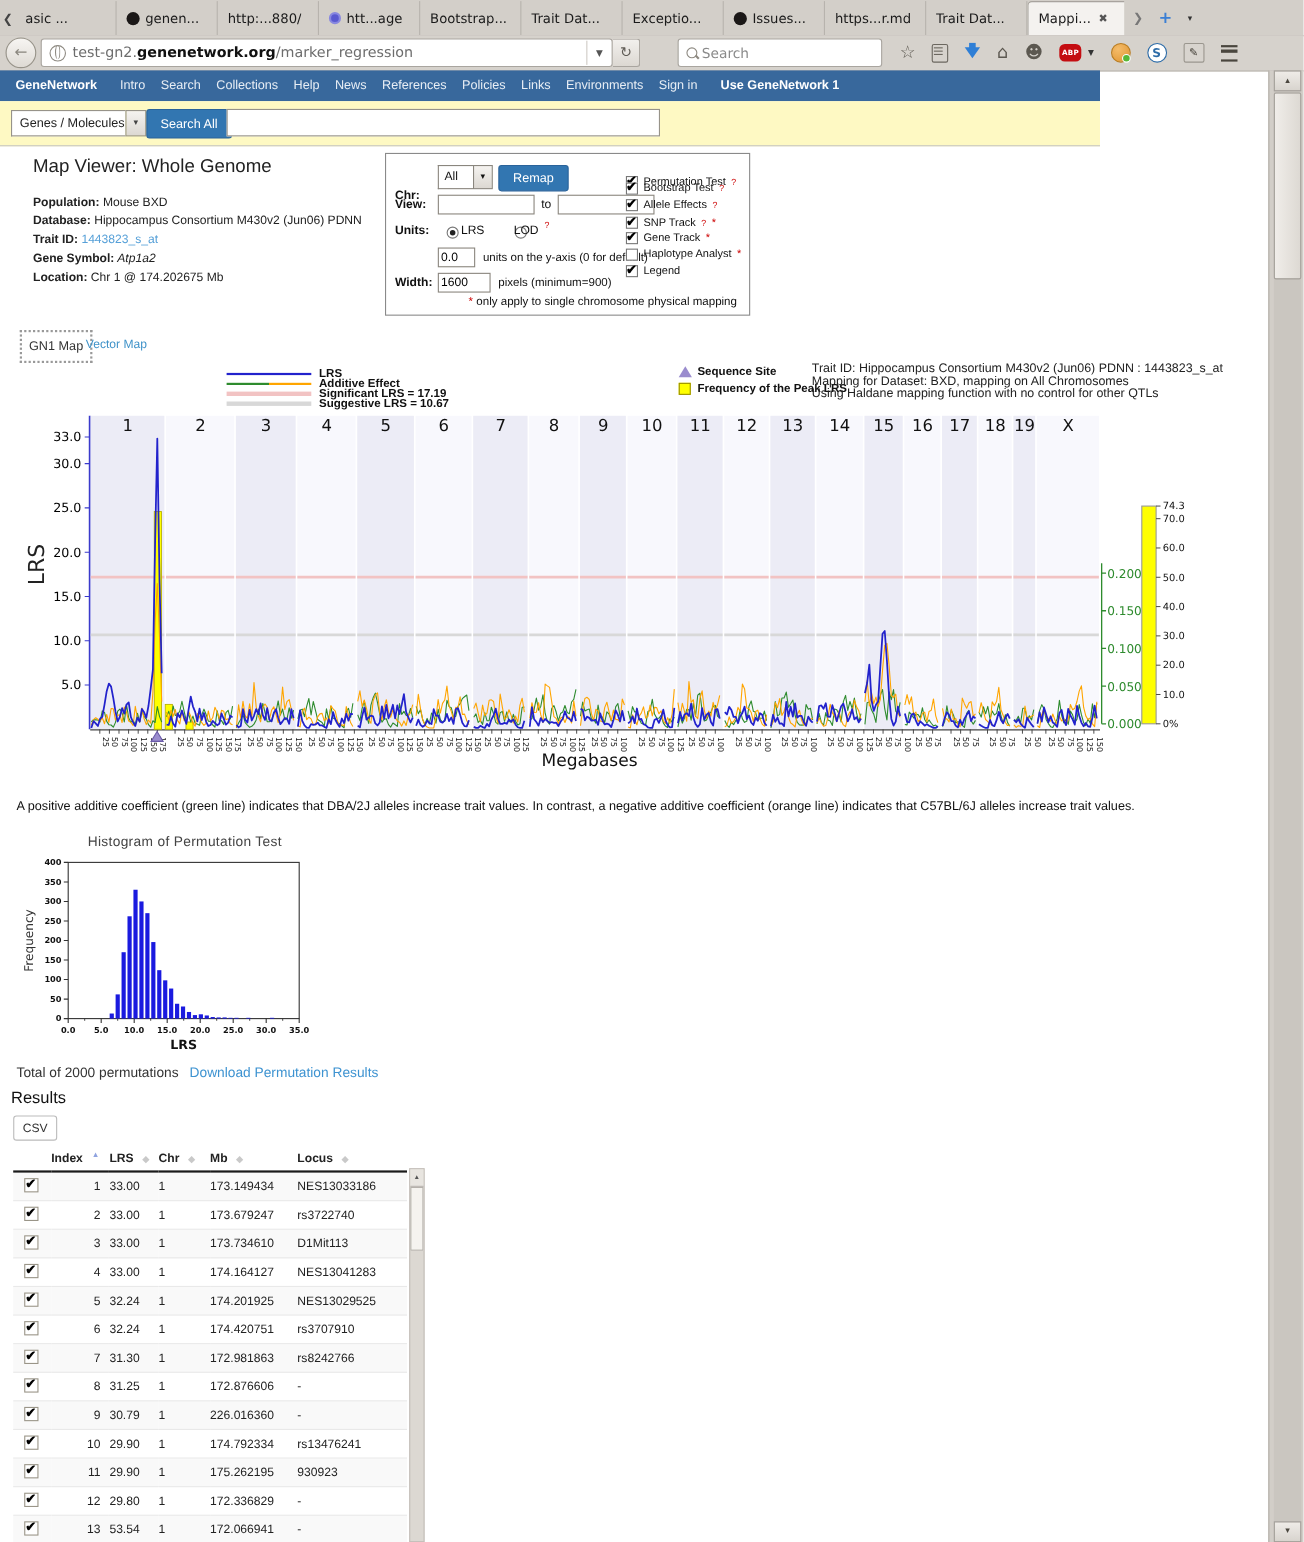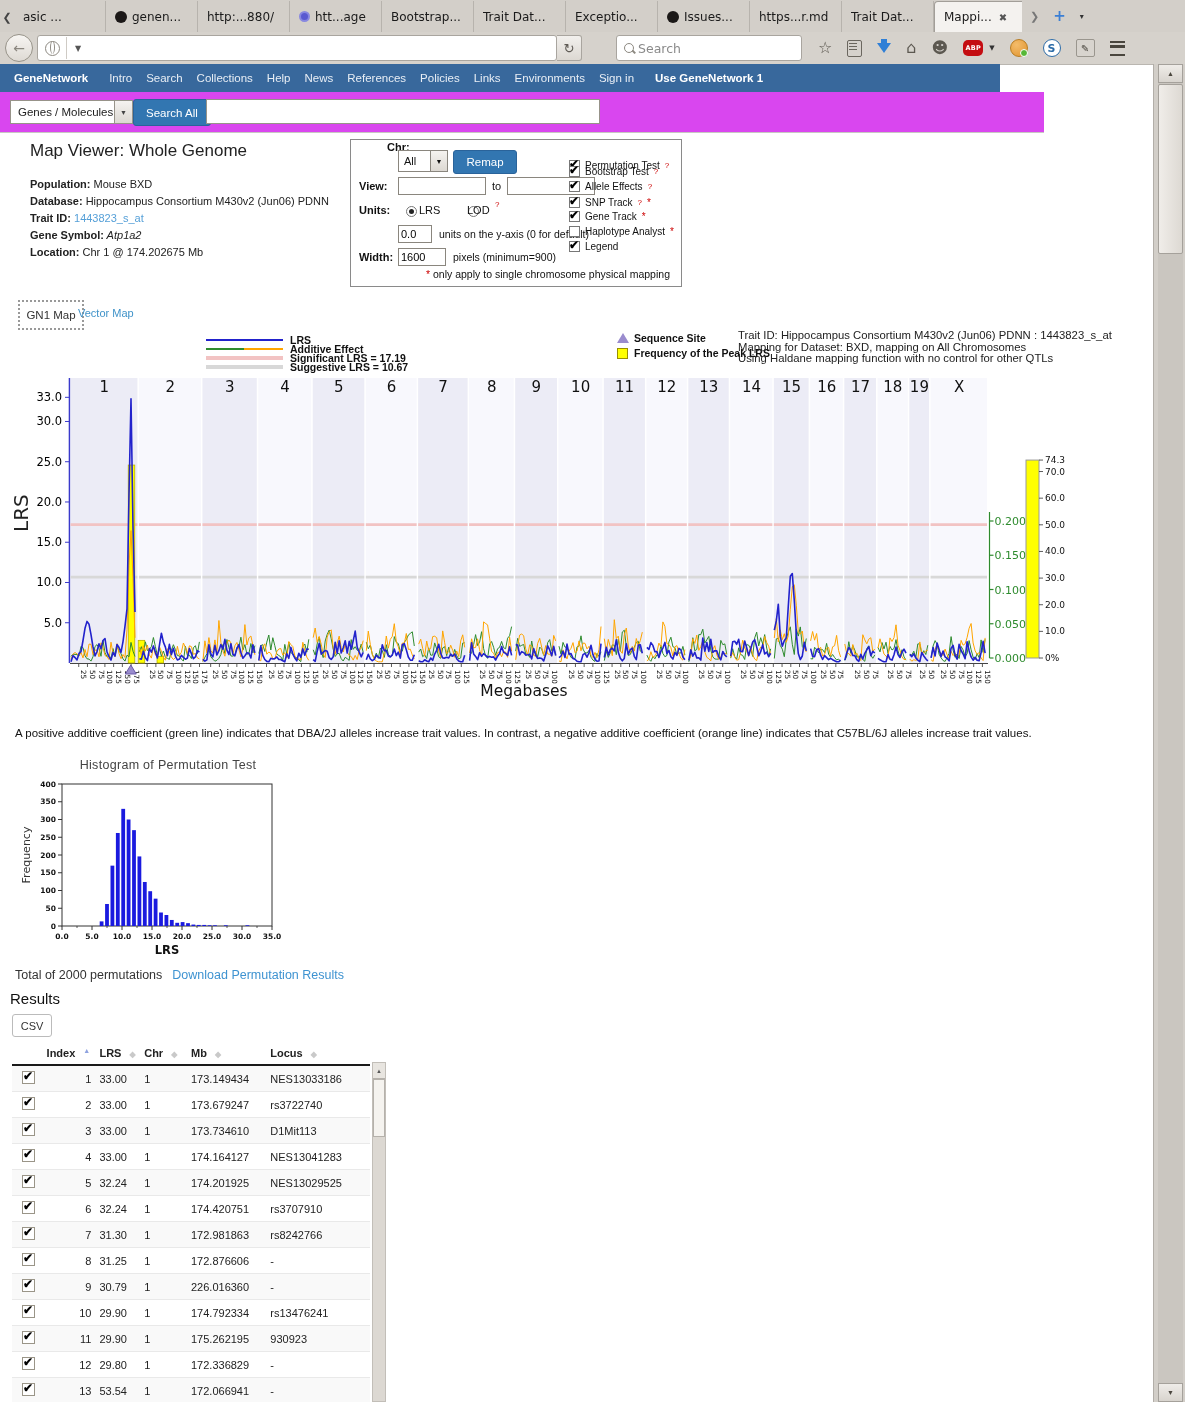--- a/index.html
+++ b/index.html
@@ -53,21 +53,21 @@
           display:flex;align-items:center;justify-content:center;color:#4a463e;}
   .burger{width:15px;height:11px;border-top:2.5px solid #4a463e;border-bottom:2.5px solid #4a463e;position:relative;}
   .burger:before{content:"";position:absolute;left:0;top:2.5px;width:15px;height:2.5px;background:#4a463e;}
   
   #gnnav{left:0;top:64px;width:1000px;height:28px;background:#38689c;display:flex;align-items:center;
          color:#e8eef5;font-size:11.5px;}
   #gnnav .brand{font-weight:bold;color:#fff;margin:0 14px 0 14px;}
   #gnnav .nitem{padding:0 7px;text-align:center;}
   #gnnav .right{font-weight:bold;color:#fff;margin-left:14px;}
   
-  #band{left:0;top:92px;width:1000px;height:40px;background:#d946ef;border-bottom:1px solid #c8c7c3;padding-left:44px;}
+  #band{left:0;top:92px;width:1000px;height:40px;background:#fef9c3;border-bottom:1px solid #c8c7c3;}
   .combo{left:10px;top:8px;height:24px;display:flex;}
   .combo .val{width:96px;background:#fff;border:1px solid #979389;border-right:none;font-size:11.5px;color:#222;
               display:flex;align-items:center;padding-left:7px;}
   .combo .btn{width:17px;background:linear-gradient(#f5f3f0,#dcd8d2);border:1px solid #979389;display:flex;
               align-items:center;justify-content:center;font-size:7px;color:#444;}
   #searchallbtn{left:133px;top:7px;height:25px;padding:0 12px;background:#3276b1;border:1px solid #2a639a;border-radius:3px;
                 color:#fff;font-size:11.5px;display:flex;align-items:center;}
   #bandinput{left:206px;top:7px;width:392px;height:23px;background:#fff;border:1px solid #979389;}
   
   #pagetitle{left:30px;top:141px;font-size:17px;color:#222;}
@@ -95,21 +95,21 @@
   #gn1tab{left:18px;top:300px;width:62px;height:26px;border:2px dotted #999;background:#fff;font-size:11.5px;color:#333;
           display:flex;align-items:center;justify-content:center;}
   #vectab{left:78px;top:307px;font-size:11px;color:#4093c9;}
   
   .legrow{position:absolute;display:flex;align-items:center;font-size:10.5px;font-weight:bold;color:#111;}
   .legline{width:77px;margin-right:7px;flex:none;}
   .tri{width:0;height:0;border-left:6px solid transparent;border-right:6px solid transparent;border-bottom:10px solid #9a8cce;margin-right:5px;}
   .ysq{width:11px;height:11px;background:#ffff00;border:1px solid #998f00;margin-right:6px;box-sizing:border-box;}
   #mapinfo{left:738px;top:330px;font-size:11.3px;color:#222;line-height:11.5px;}
   
-  #genomewrap{left:4px;top:372px;}
+  #genomewrap{left:16px;top:372px;}
   svg{font-family:"DejaVu Sans",sans-serif;}
   #addnote{left:15px;top:727px;font-size:11.5px;color:#111;width:1130px;}
   
   #histtitle{left:18px;top:758px;width:300px;text-align:center;font-size:12.5px;color:#444;letter-spacing:.3px;}
   #histwrap{left:18px;top:774px;}
   #permline{left:15px;top:968px;font-size:12.5px;color:#333;display:flex;gap:10px;}
   #permline .dl{color:#3e93d1;}
   
   #resheading{left:10px;top:990px;font-size:15px;color:#111;}
   #csvbtn{left:12px;top:1014px;width:38px;height:21px;border:1px solid #bbb;border-radius:3px;background:#fff;
@@ -183,20 +183,21 @@
     <span style="font-size:11px;">❯</span>
     <span class="newtab">+</span>
     <span style="font-size:8px;color:#333;">▾</span>
   </div>
 </div>
 
 <div class="abs" id="toolbar">
   <div class="backbtn">←</div>
   <div id="urlbar">
     <span class="globe"></span>
+    <span id="urltext"><span>test-gn2.</span><b>genenetwork.org</b><span>/marker_regression</span></span>
     <span class="urlcaret">▼</span>
   </div>
   <div class="reload">↻</div>
   <div id="searchbox">
     <span class="mag"></span>
     <span>Search</span>
   </div>
   <div class="ticons">
     <span class="ticon">☆</span>
     <span class="clipic"></span>
@@ -241,21 +242,21 @@
 <div class="abs" id="pagetitle">Map Viewer: Whole Genome</div>
 <div class="abs" id="infoblock">
     <div><b>Population:</b><span> Mouse BXD</span></div>
     <div><b>Database:</b><span> Hippocampus Consortium M430v2 (Jun06) PDNN</span></div>
     <div><b>Trait ID:</b><span class="link"> 1443823_s_at</span></div>
     <div><b>Gene Symbol:</b><span class="italic"> Atp1a2</span></div>
     <div><b>Location:</b><span> Chr 1 @ 174.202675 Mb</span></div>
   </div>
 
 <div class="abs" id="ctrlbox">
-  <b class="abs" style="left:8px;top:1px;margin-left:28px;">Chr:</b>
+  <b class="abs" style="left:8px;top:32px;">Chr:</b>
   <div class="abs chrsel" style="left:47px;top:10px;">
     <span class="v">All</span>
     <span class="a">▼</span>
   </div>
   <div class="abs" id="remapbtn">Remap</div>
   <b class="abs" style="left:8px;top:40px;">View:</b>
   <input class="abs ctl-input" style="left: 47px; top: 37px; width: 88px;">
   <span class="abs" style="left:141px;top:40px;">to</span>
   <input class="abs ctl-input" style="left: 156px; top: 37px; width: 88px;">
   <b class="abs" style="left:8px;top:64px;">Units:</b>

